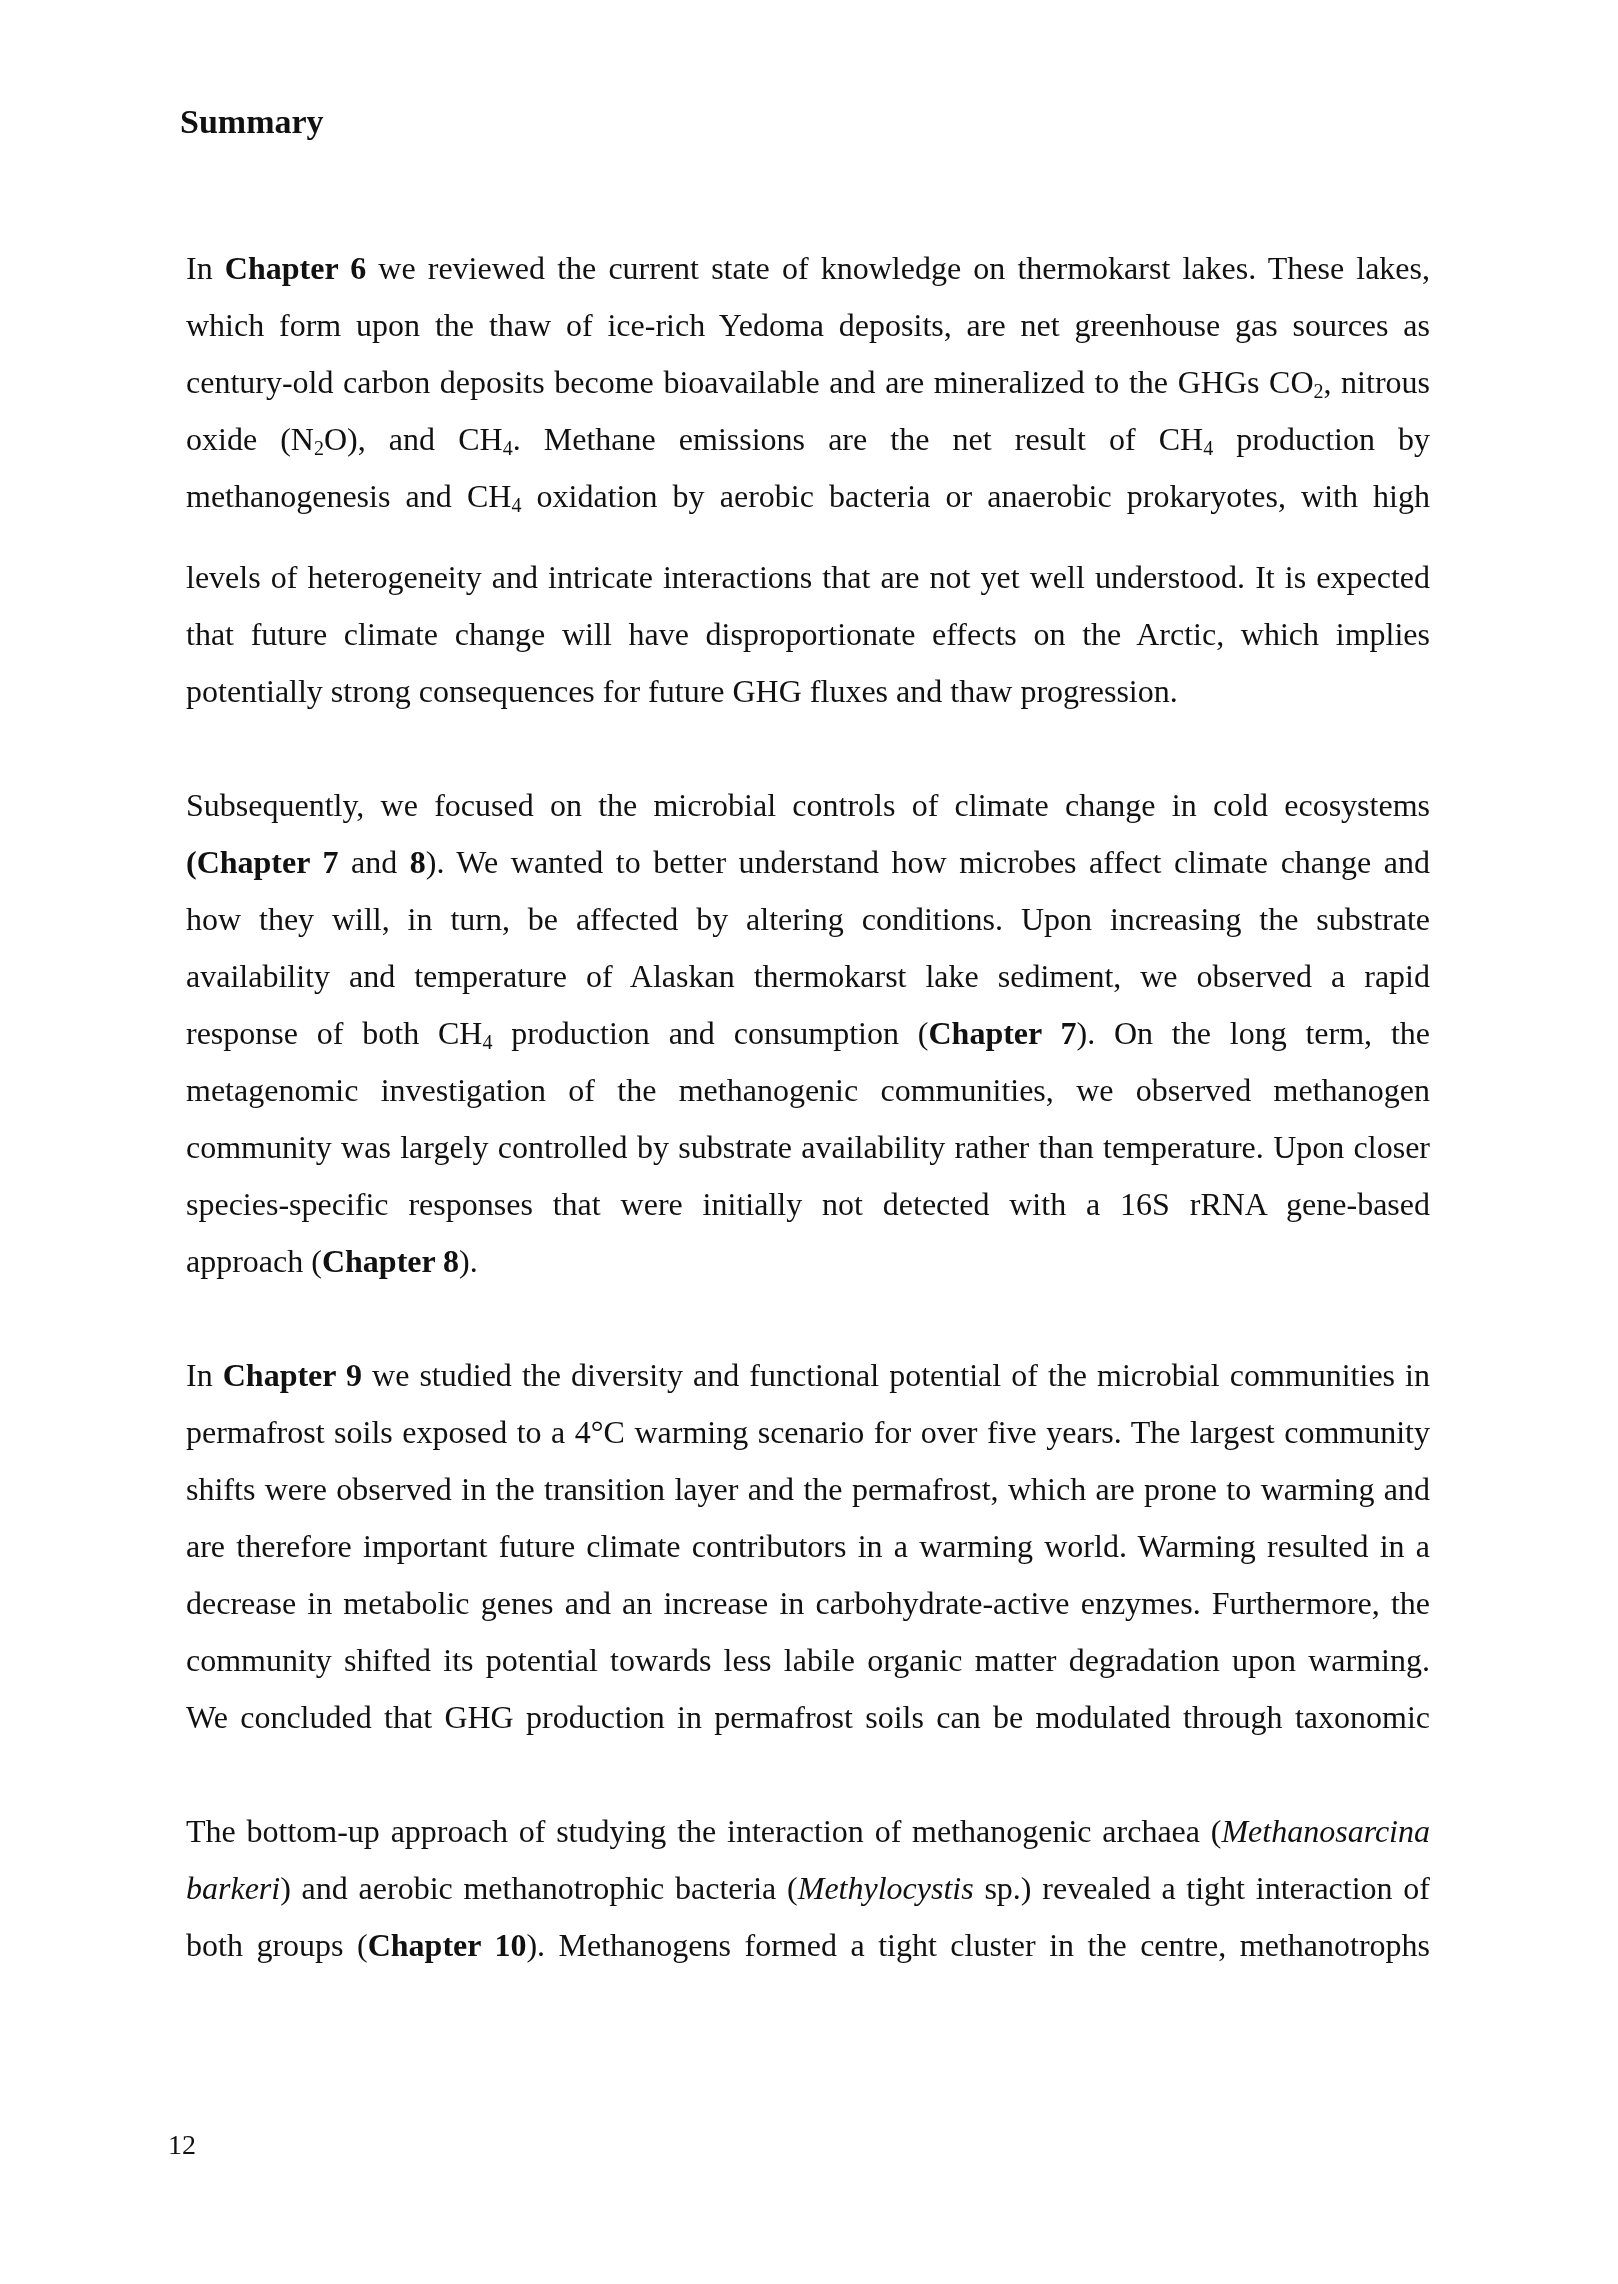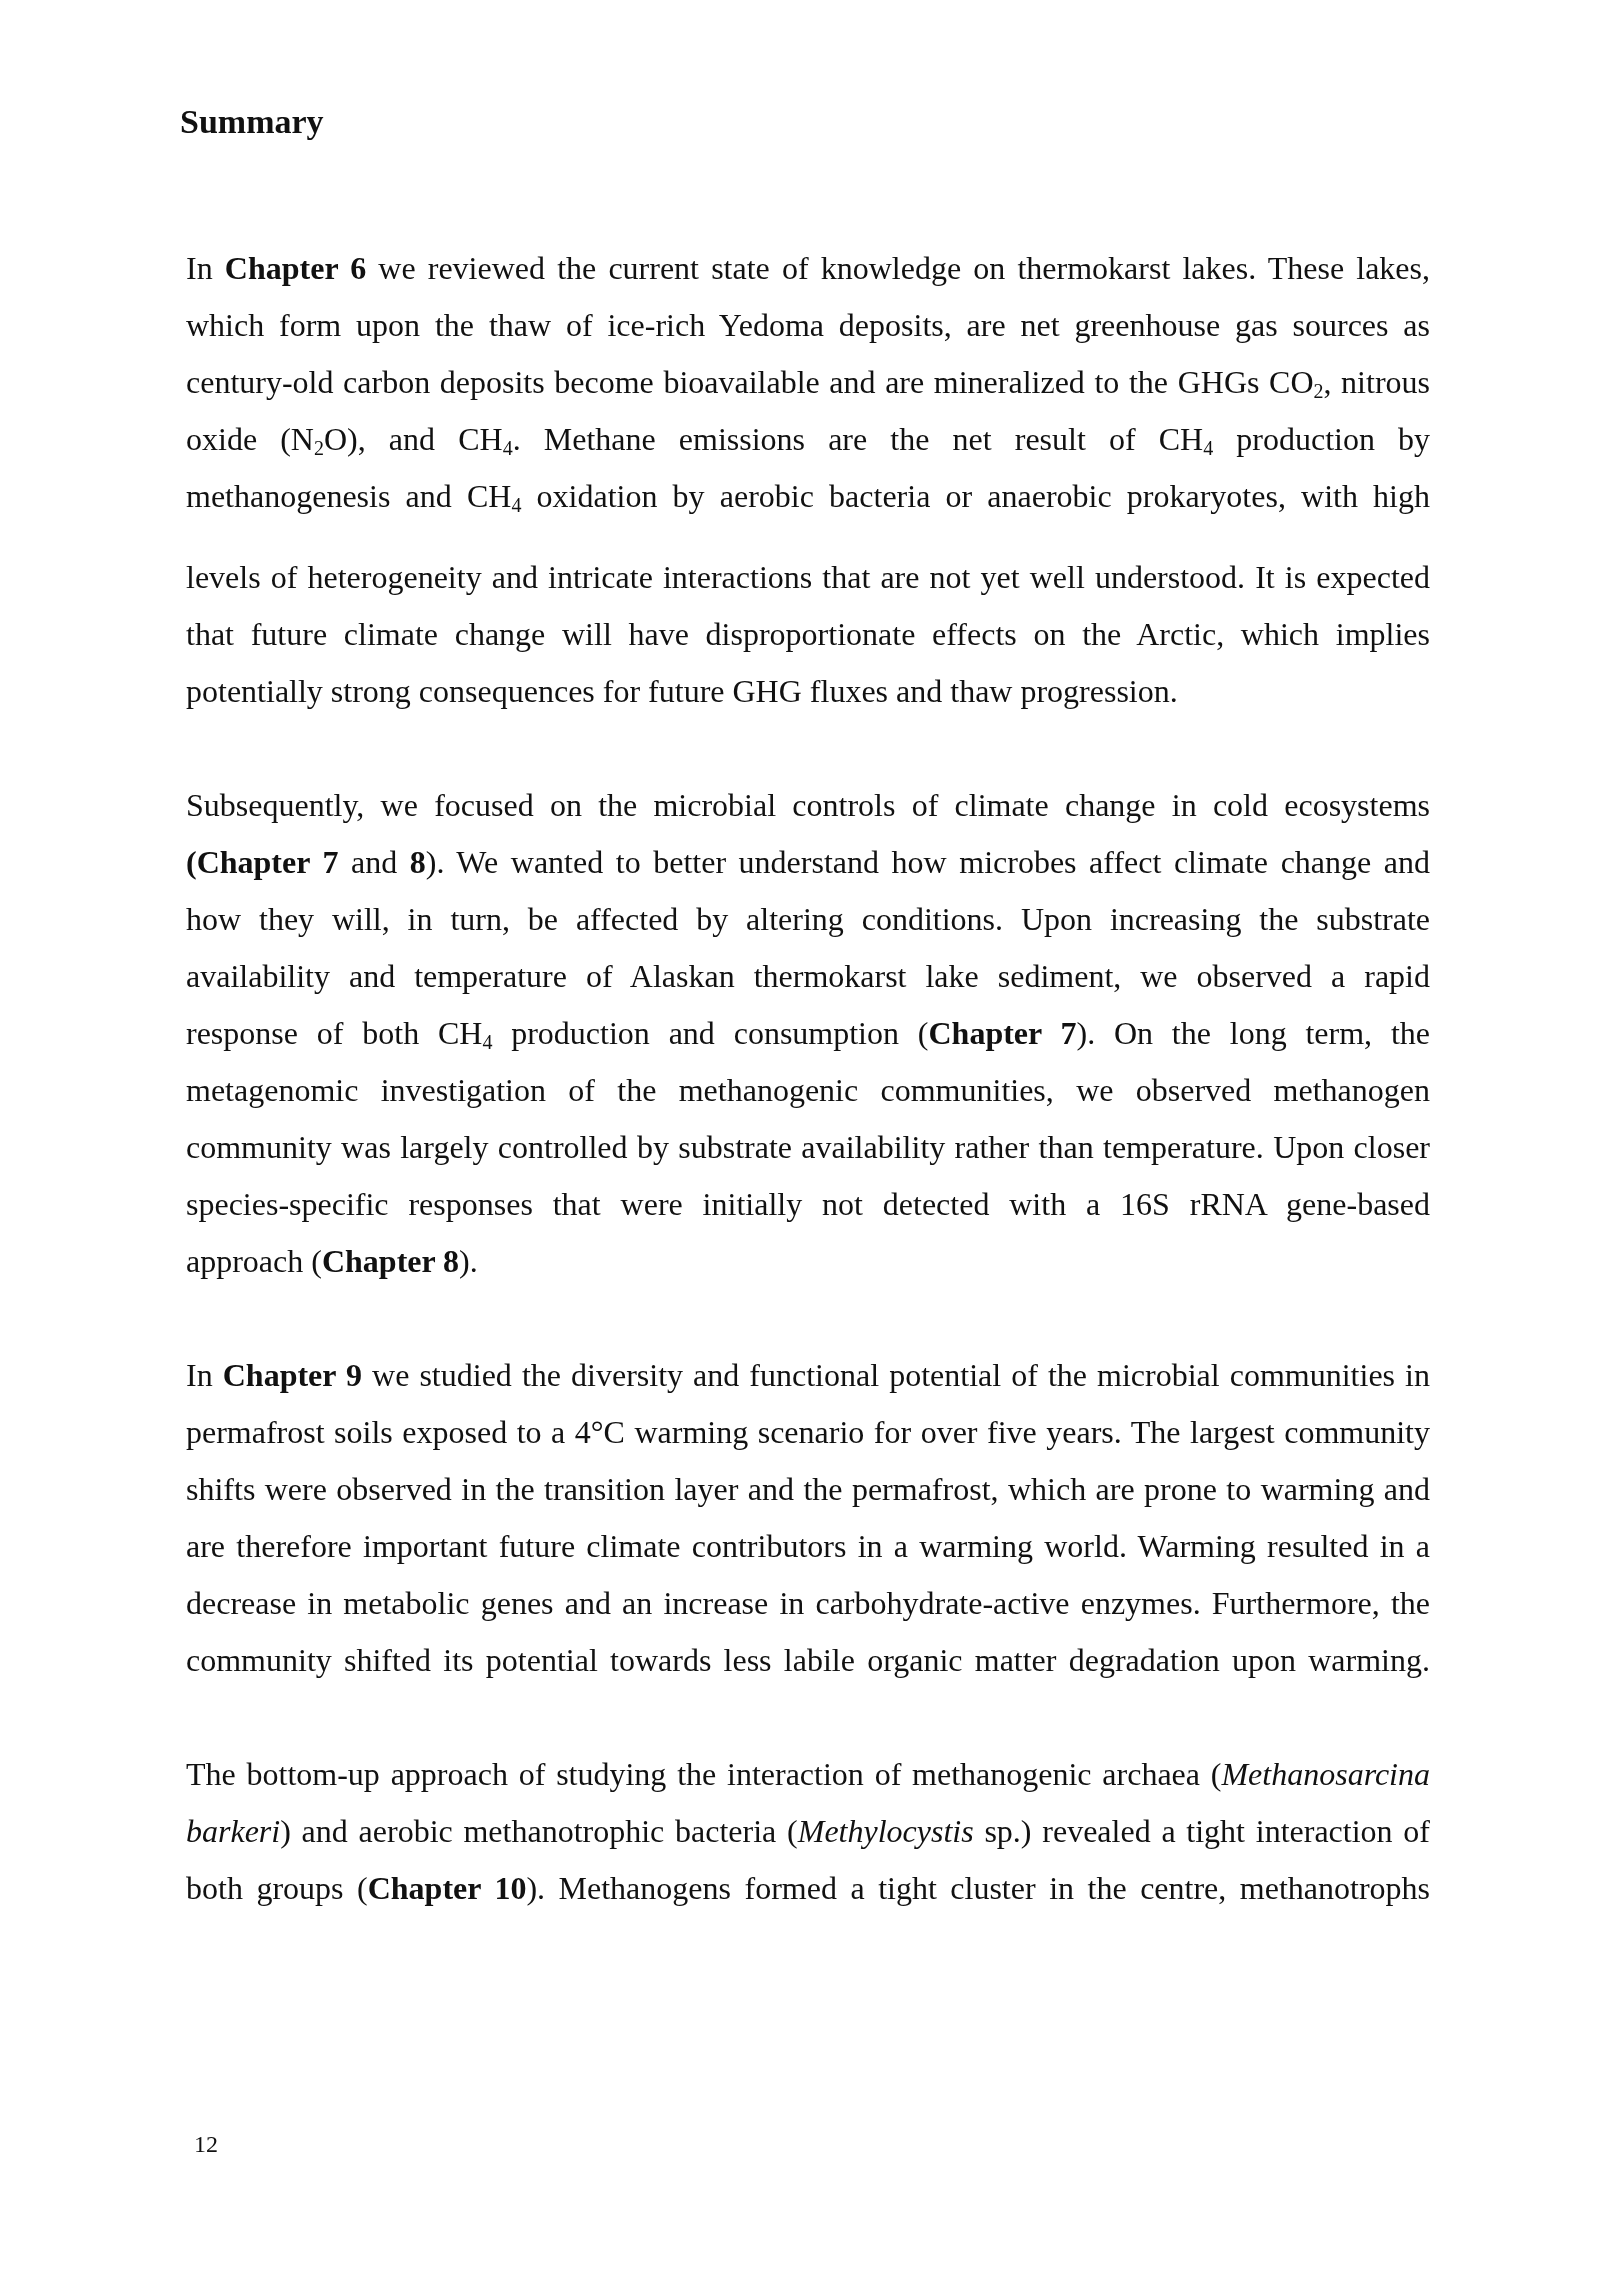--- a/index.html
+++ b/index.html
@@ -8,21 +8,21 @@
   .heading { position: absolute; left: 180px; top: 103px; font-weight: bold;
              font-size: 34px; line-height: 37px; margin: 0; }
   .text-block { position: absolute; left: 186px; top: 248px; width: 1244px; }
   .line { display: block; height: 57px; font-size: 32px; line-height: 40px;
           text-align: justify; text-align-last: justify; white-space: nowrap; overflow: visible; }
   .line.last { text-align-last: left; }
   .gap { display: block; height: 57px; }
   .seg-b { font-weight: bold; }
   .seg-i { font-style: italic; }
   .seg-sub { font-size: 20px; vertical-align: -5.3px; line-height: 0; }
-  .page-number { position: absolute; left: 194px; top: 2128px; font-size: 24px; line-height: 33px; }
+  .page-number { position: absolute; left: 168px; top: 2128px; font-size: 28px; line-height: 33px; }
   .line-inner { display: block; width: 100%; white-space: normal; text-align: justify; text-align-last: inherit; }
 </style>
 </head>
 <body>
 
 <h1 class="heading">Summary</h1>
 
 <div class="text-block" id="text-block">
     <div>
       <span class="line">
@@ -93,20 +93,23 @@
       </span>
       <span class="line">
         <span class="line-inner" style="text-align-last: justify;"><span>are therefore important future climate contributors in a warming world. Warming resulted in a</span></span>
       </span>
       <span class="line">
         <span class="line-inner" style="text-align-last: justify;"><span>decrease in metabolic genes and an increase in carbohydrate-active enzymes. Furthermore, the</span></span>
       </span>
       <span class="line">
         <span class="line-inner" style="text-align-last: justify;"><span>community shifted its potential towards less labile organic matter degradation upon warming.</span></span>
       </span>
+      <span class="line">
+        <span class="line-inner" style="text-align-last: justify;"><span>We concluded that GHG production in permafrost soils can be modulated through taxonomic</span></span>
+      </span>
     </div>
     <span class="gap"></span>
     <div>
       <span class="line">
         <span class="line-inner" style="text-align-last: justify;"><span>The bottom-up approach of studying the interaction of methanogenic archaea (</span><span class="seg-i">Methanosarcina</span></span>
       </span>
       <span class="line">
         <span class="line-inner" style="text-align-last: justify;"><span class="seg-i">barkeri</span><span>) and aerobic methanotrophic bacteria (</span><span class="seg-i">Methylocystis</span><span> sp.) revealed a tight interaction of</span></span>
       </span>
       <span class="line">

